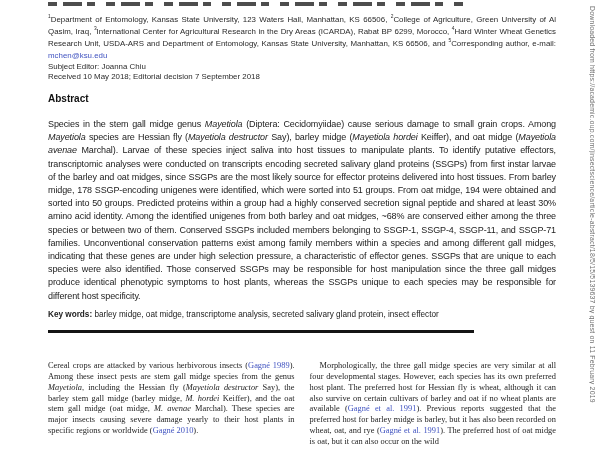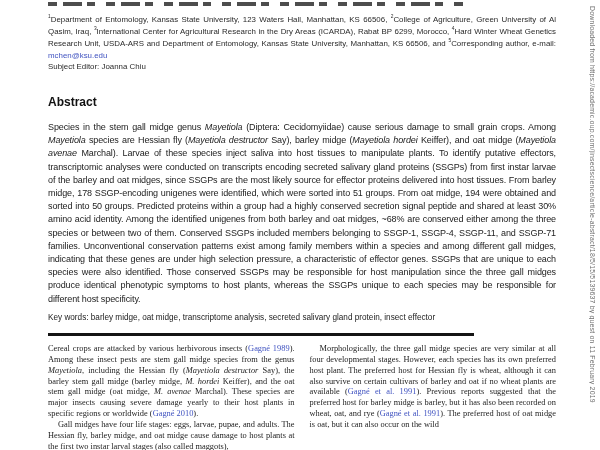--- a/index.html
+++ b/index.html
@@ -19,34 +19,34 @@
     height:4px; width:418px; margin-bottom:8px; opacity:.82;
     background-image:
       repeating-linear-gradient(90deg,#262626 0 9px, transparent 9px 15px,
         #262626 15px 34px, transparent 34px 39px,
         #262626 39px 47px, transparent 47px 58px);
   }
 
   .affil { font-size:7.9px; line-height:12px; text-align:justify; color:#2a2a2a; }
   .sup { font-size:62%; vertical-align:super; line-height:0; }
   .meta { font-size:7.9px; line-height:10px; margin-top:0; color:#2a2a2a; }
-  .abs-title { margin-top:23px; font-size:12px; font-weight:bold; line-height:14px; color:#111; }
+  .abs-title { margin-top:10px; font-size:10px; font-weight:bold; line-height:14px; color:#111; }
   .abs-body {
     margin-top:12px; font-size:9px; letter-spacing:-0.1px;
     line-height:13.2px; text-align:justify; color:#222;
   }
   .keywords { margin-top:6px; font-size:8.2px; line-height:11px; color:#222; }
-  .kw-label { font-weight:normal; }
+  .kw-label { font-weight:bold; }
   .rule { margin-top:10px; width:426px; height:3px; background:#141414; }
 
   .columns { margin-top:8px; display:flex; gap:15px; }
   .col { flex:1; min-width:0; }
   .bp {
     font-family:"Liberation Serif", serif;
-    font-size:8.4px; line-height:10.9px; text-align:justify; color:#1c1c1c;
+    font-size:8.4px; line-height:10.9px; text-align:justify; color:#1c1c1c;margin-top:20px;
   }
   .bp.indent { text-indent:10px; }
   .it { font-style:italic; }
   .cite { color:var(--link,#4053c0); }
 
   .watermark {
     position:absolute; top:6px; right:4px; height:440px;
     writing-mode:vertical-rl; text-orientation:mixed;
     font-size:6.9px; letter-spacing:.2px; color:#707070;
     white-space:nowrap; overflow:hidden;
@@ -54,20 +54,21 @@
 </style>
 </head>
 <body>
 
 <div class="content">
   <div class="cropped-line"></div>
 
   <p class="affil"><span class="sup">1</span><span>Department of Entomology, Kansas State University, 123 Waters Hall, Manhattan, KS 66506, </span><span class="sup">2</span><span>College of Agriculture, Green University of Al Qasim, Iraq, </span><span class="sup">3</span><span>International Center for Agricultural Research in the Dry Areas (ICARDA), Rabat BP 6299, Morocco, </span><span class="sup">4</span><span>Hard Winter Wheat Genetics Research Unit, USDA-ARS and Department of Entomology, Kansas State University, Manhattan, KS 66506, and </span><span class="sup">5</span><span>Corresponding author, e-mail: </span><span class="cite">mchen@ksu.edu</span></p>
 
   <p class="meta">Subject Editor: Joanna Chiu</p>
+  <p class="meta">Received 10 May 2018; Editorial decision 7 September 2018</p>
 
   <h2 class="abs-title">Abstract</h2>
   <p class="abs-body"><span>Species in the stem gall midge genus </span><span class="it">Mayetiola</span><span> (Diptera: Cecidomyiidae) cause serious damage to small grain crops. Among </span><span class="it">Mayetiola</span><span> species are Hessian fly (</span><span class="it">Mayetiola destructor</span><span> Say), barley midge (</span><span class="it">Mayetiola hordei</span><span> Keiffer), and oat midge (</span><span class="it">Mayetiola avenae</span><span> Marchal). Larvae of these species inject saliva into host tissues to manipulate plants. To identify putative effectors, transcriptomic analyses were conducted on transcripts encoding secreted salivary gland proteins (SSGPs) from first instar larvae of the barley and oat midges, since SSGPs are the most likely source for effector proteins delivered into host tissues. From barley midge, 178 SSGP-encoding unigenes were identified, which were sorted into 51 groups. From oat midge, 194 were obtained and sorted into 50 groups. Predicted proteins within a group had a highly conserved secretion signal peptide and shared at least 30% amino acid identity. Among the identified unigenes from both barley and oat midges, ~68% are conserved either among the three species or between two of them. Conserved SSGPs included members belonging to SSGP-1, SSGP-4, SSGP-11, and SSGP-71 families. Unconventional conservation patterns exist among family members within a species and among different gall midges, indicating that these genes are under high selection pressure, a characteristic of effector genes. SSGPs that are unique to each species were also identified. Those conserved SSGPs may be responsible for host manipulation since the three gall midges produce identical phenotypic symptoms to host plants, whereas the SSGPs unique to each species may be responsible for different host specificity.</span></p>
 
   <p class="keywords"><span class="kw-label">Key words:</span><span> barley midge, oat midge, transcriptome analysis, secreted salivary gland protein, insect effector</span></p>
 
   <div class="rule"></div>
 
   <div class="columns">
     <div class="col">

